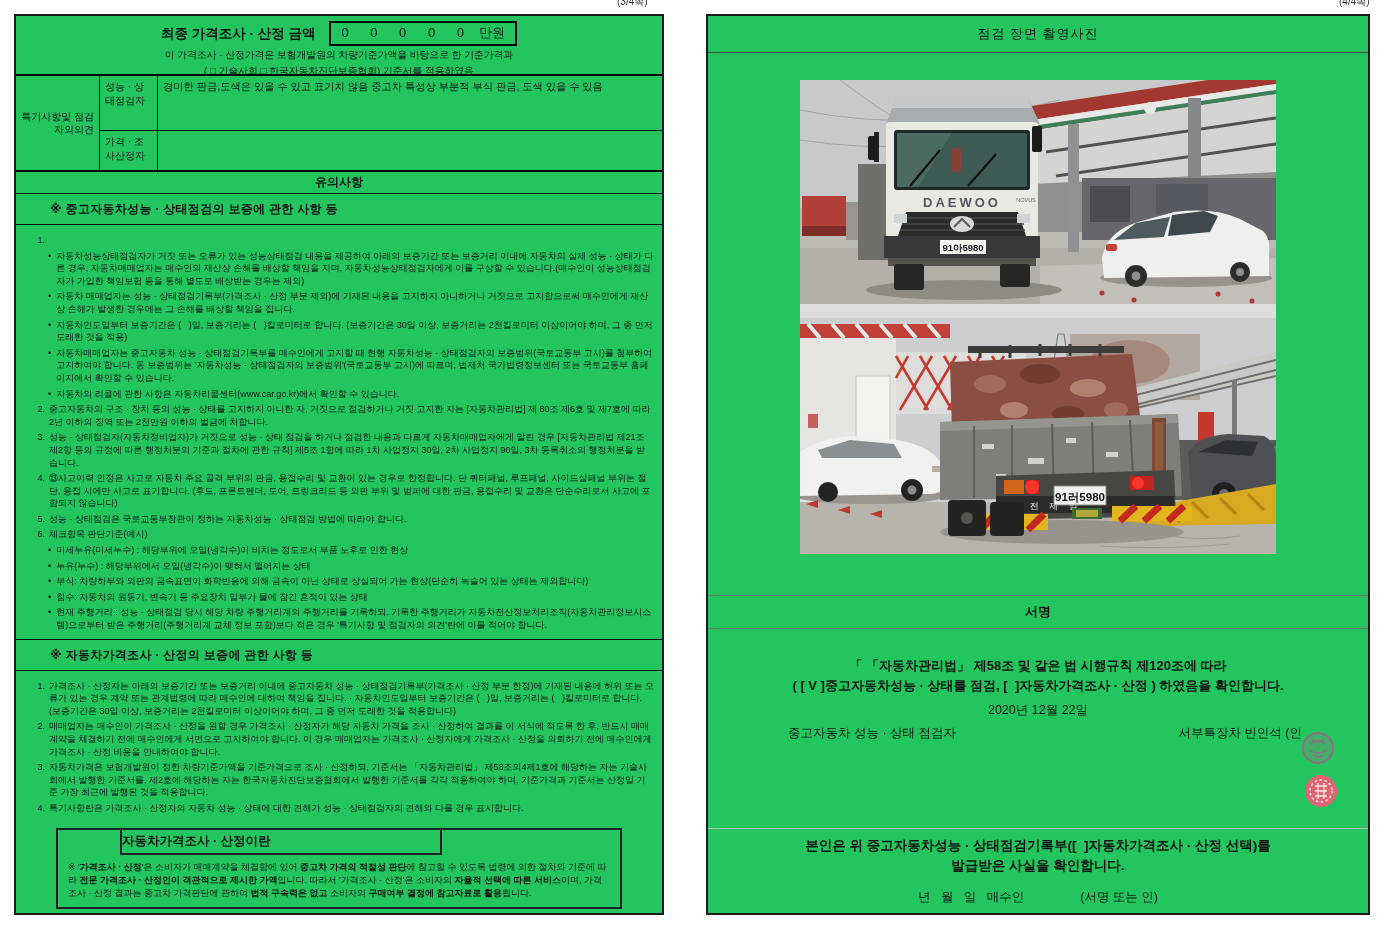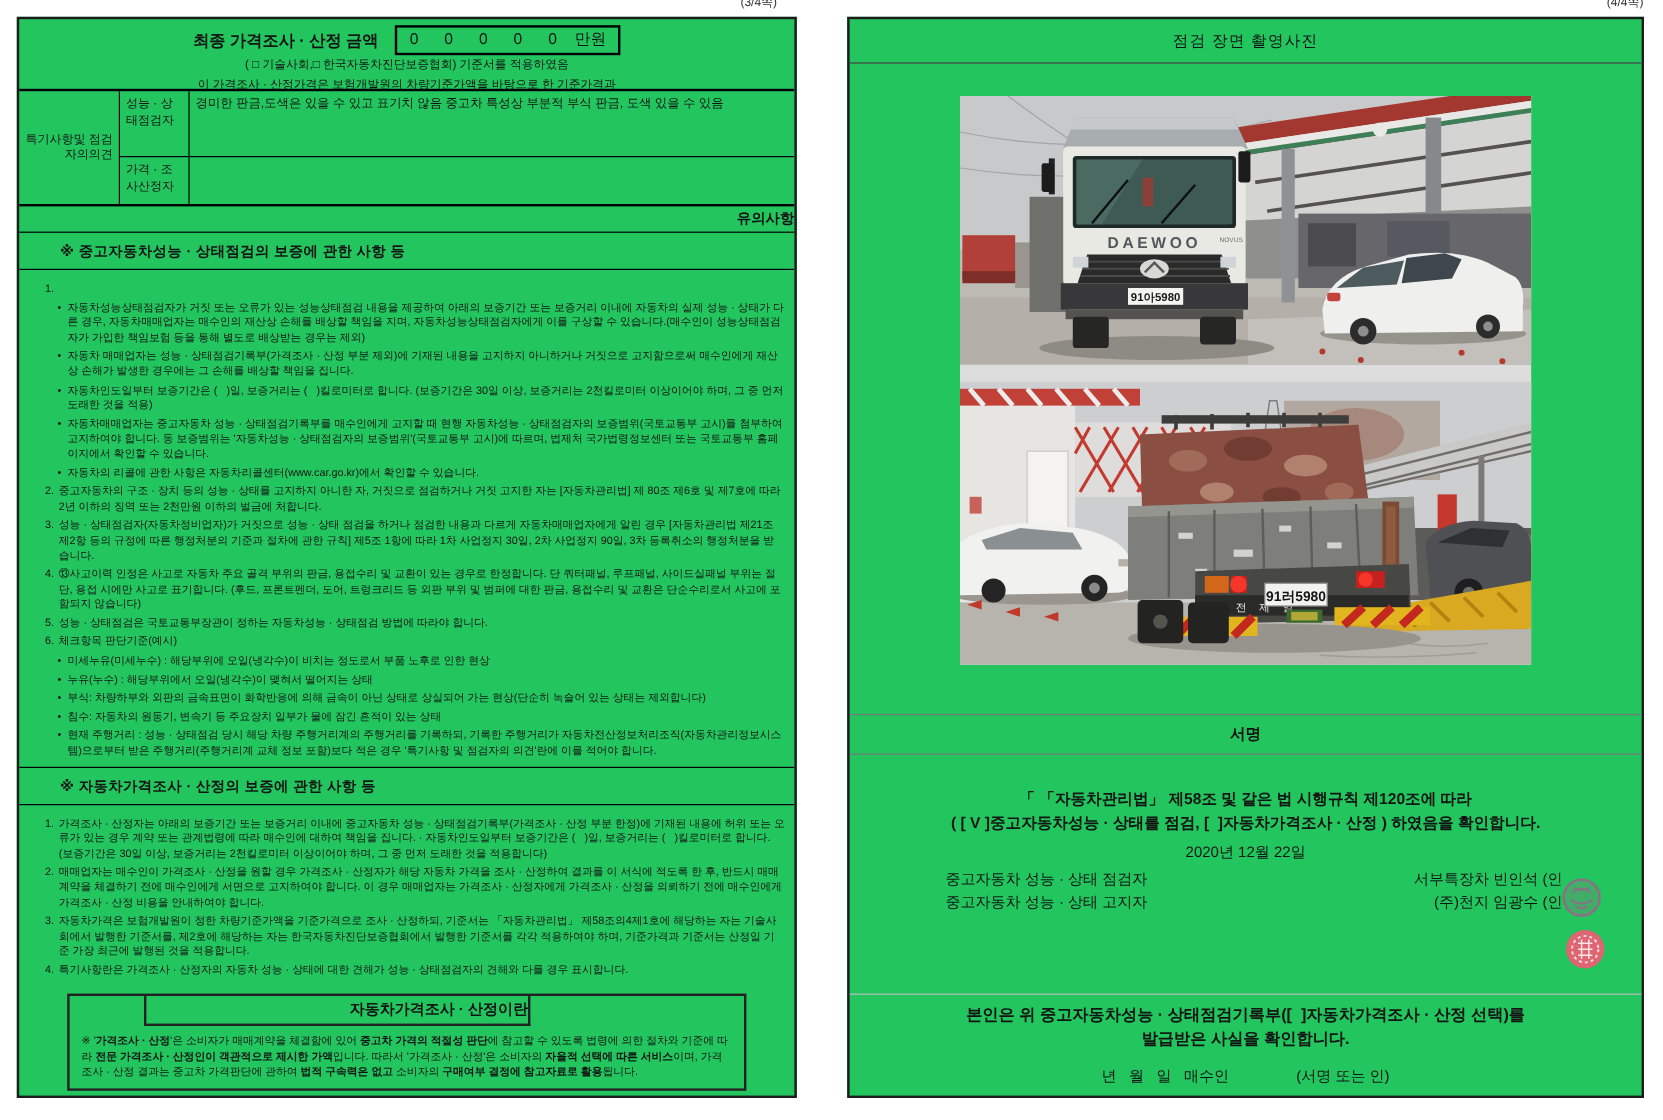--- a/index.html
+++ b/index.html
@@ -23,35 +23,35 @@
   .fp-sub{font-size:9.8px;line-height:1.45;margin-top:2px;}
 
   .sn-table{border-top:2px solid #000;border-bottom:2px solid #000;display:grid;
     grid-template-columns:84px 58px 1fr;grid-template-rows:55px 39px;font-size:10px;}
   .sn-cell{padding:4px 5px;box-sizing:border-box;line-height:1.35;}
   .sn-hdr{grid-row:1/3;border-right:1px solid #000;display:flex;align-items:center;text-align:right;}
   .sn-lbl{border-right:1px solid #000;}
   .sn-b{border-bottom:1px solid #000;}
   .sn-val{font-size:10.3px;}
 
-  .notice-bar{height:21px;line-height:21px;text-align:right;font-weight:bold;font-size:12px;border-bottom:1px solid #000;}
+  .notice-bar{height:21px;line-height:21px;text-align:center;font-weight:bold;font-size:12px;border-bottom:1px solid #000;}
   .sec-head{font-size:12px;font-weight:bold;padding:7px 0 6px 34px;border-bottom:1px solid #000;letter-spacing:0.3px;}
   .sec-head.sec2{border-top:1px solid #000;}
 
   .nlist{padding:6px 8px 4px 16px;font-size:9px;line-height:1.4;}
   .num-item{display:flex;gap:4px;margin:3px 0;}
   .num{min-width:13px;text-align:right;flex:none;}
   .ntext{flex:1;}
   .bul{display:flex;gap:5px;margin:3px 0 3px 16px;}
   .bul::before{content:"\2022";flex:none;font-size:9px;}
   .sublist{margin-top:1px;}
 
   .info-box{margin:6px 40px 0 40px;border:2px solid #222;}
   .ib-title{margin-left:62px;width:322px;border-left:2px solid #222;border-right:2px solid #222;border-bottom:2px solid #222;
-    text-align:right;font-weight:bold;font-size:12.5px;padding:3px 0;box-sizing:border-box;}
+    text-align:left;font-weight:bold;font-size:12.5px;padding:3px 0;box-sizing:border-box;}
   .ib-text{padding:6px 10px 7px 10px;font-size:9px;line-height:1.45;}
   .ib-text .b{font-weight:bold;}
 
   
   .rp-title{height:36px;line-height:36px;text-align:center;font-weight:normal;font-size:13px;border-bottom:1px solid #444;letter-spacing:1px;}
   .photo{position:absolute;left:92px;width:476px;background:#ddd;}
   .photo svg{display:block;}
   .photo1{top:64px;height:253px;}
   .photo2{top:302px;height:236px;}
 
@@ -81,22 +81,22 @@
 <div class="page left-page">
 
   <div class="lp-header">
     <div class="fp-row">
       <span class="fp-title">최종 가격조사 · 산정 금액</span>
       <span class="price-box">
         <span class="price-digits">0 0 0 0 0</span>
         <span>만원</span>
       </span>
     </div>
+    <div class="fp-sub">이 가격조사 · 산정가격은 보험개발원의 차량기준가액을 바탕으로 한 기준가격과</div>
     <div class="fp-sub">( □ 기술사회,□ 한국자동차진단보증협회) 기준서를 적용하였음</div>
-    <div class="fp-sub">이 가격조사 · 산정가격은 보험개발원의 차량기준가액을 바탕으로 한 기준가격과</div>
   </div>
 
   <div class="sn-table">
     <div class="sn-cell sn-hdr">특기사항및 점검자의의견</div>
     <div class="sn-cell sn-lbl sn-b">성능 · 상태점검자</div>
     <div class="sn-cell sn-val sn-b">경미한 판금,도색은 있을 수 있고 표기치 않음 중고차 특성상 부분적 부식 판금, 도색 있을 수 있음</div>
     <div class="sn-cell sn-lbl">가격 · 조사산정자</div>
     <div class="sn-cell sn-val"></div>
   </div>
 
@@ -423,24 +423,20 @@
 
   <div class="sign-body">
     <div class="law law1">「 「자동차관리법」 제58조 및 같은 법 시행규칙 제120조에 따라</div>
     <div class="law">( [ V ]중고자동차성능 · 상태를 점검, [&nbsp;&nbsp;]자동차가격조사 · 산정 ) 하였음을 확인합니다.</div>
     <div class="sign-date">2020년 12월 22일</div>
     <div class="sign-rows">
       <div class="sign-row">
         <span>중고자동차 성능 · 상태 점검자</span>
         <span>서부특장차 빈인석 (인</span>
       </div>
-      <div class="sign-row">
-        <span>중고자동차 성능 · 상태 고지자</span>
-        <span>(주)천지 임광수 (인</span>
-      </div>
     </div>
     <span class="stamp stamp1">
       <svg width="36" height="36" viewBox="0 0 36 36">
         <circle cx="18" cy="18" r="15" fill="rgba(148,110,135,0.28)" stroke="#8f6d85" stroke-width="2"></circle>
         <path d="M10 14 Q18 8 26 14 M9 20 Q18 26 27 20 M13 25 Q18 29 23 25 M12 10 Q18 13 24 10" stroke="#8f6d85" stroke-width="1.4" fill="none"></path>
       </svg>
     </span>
     <span class="stamp stamp2">
       <svg width="38" height="38" viewBox="0 0 38 38">
         <circle cx="19" cy="19" r="16" fill="#ef5d74" opacity="0.92"></circle>

